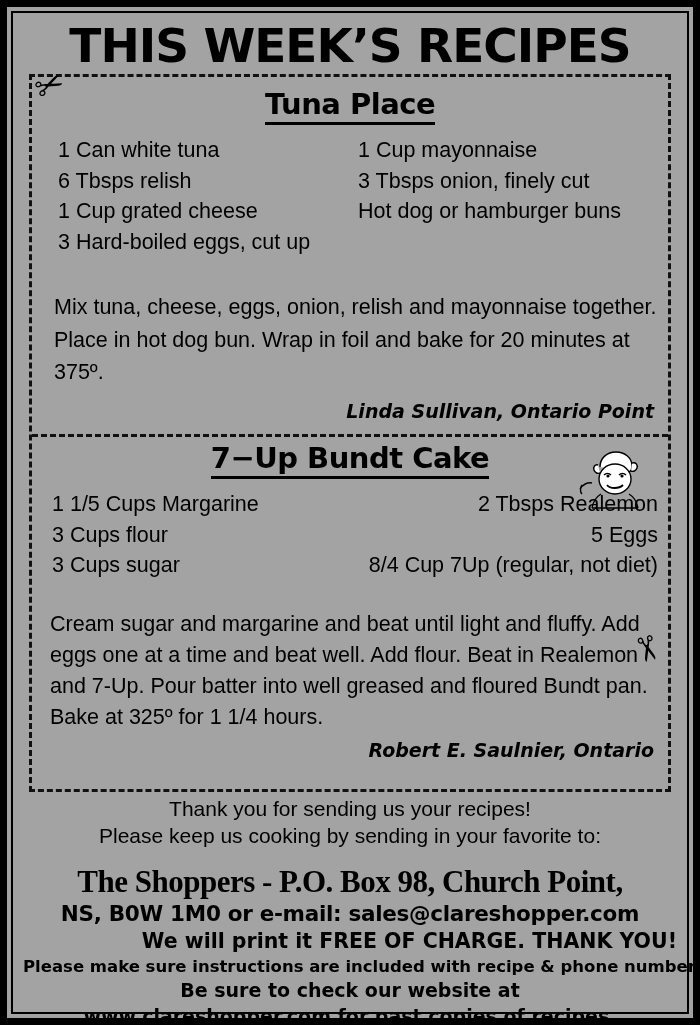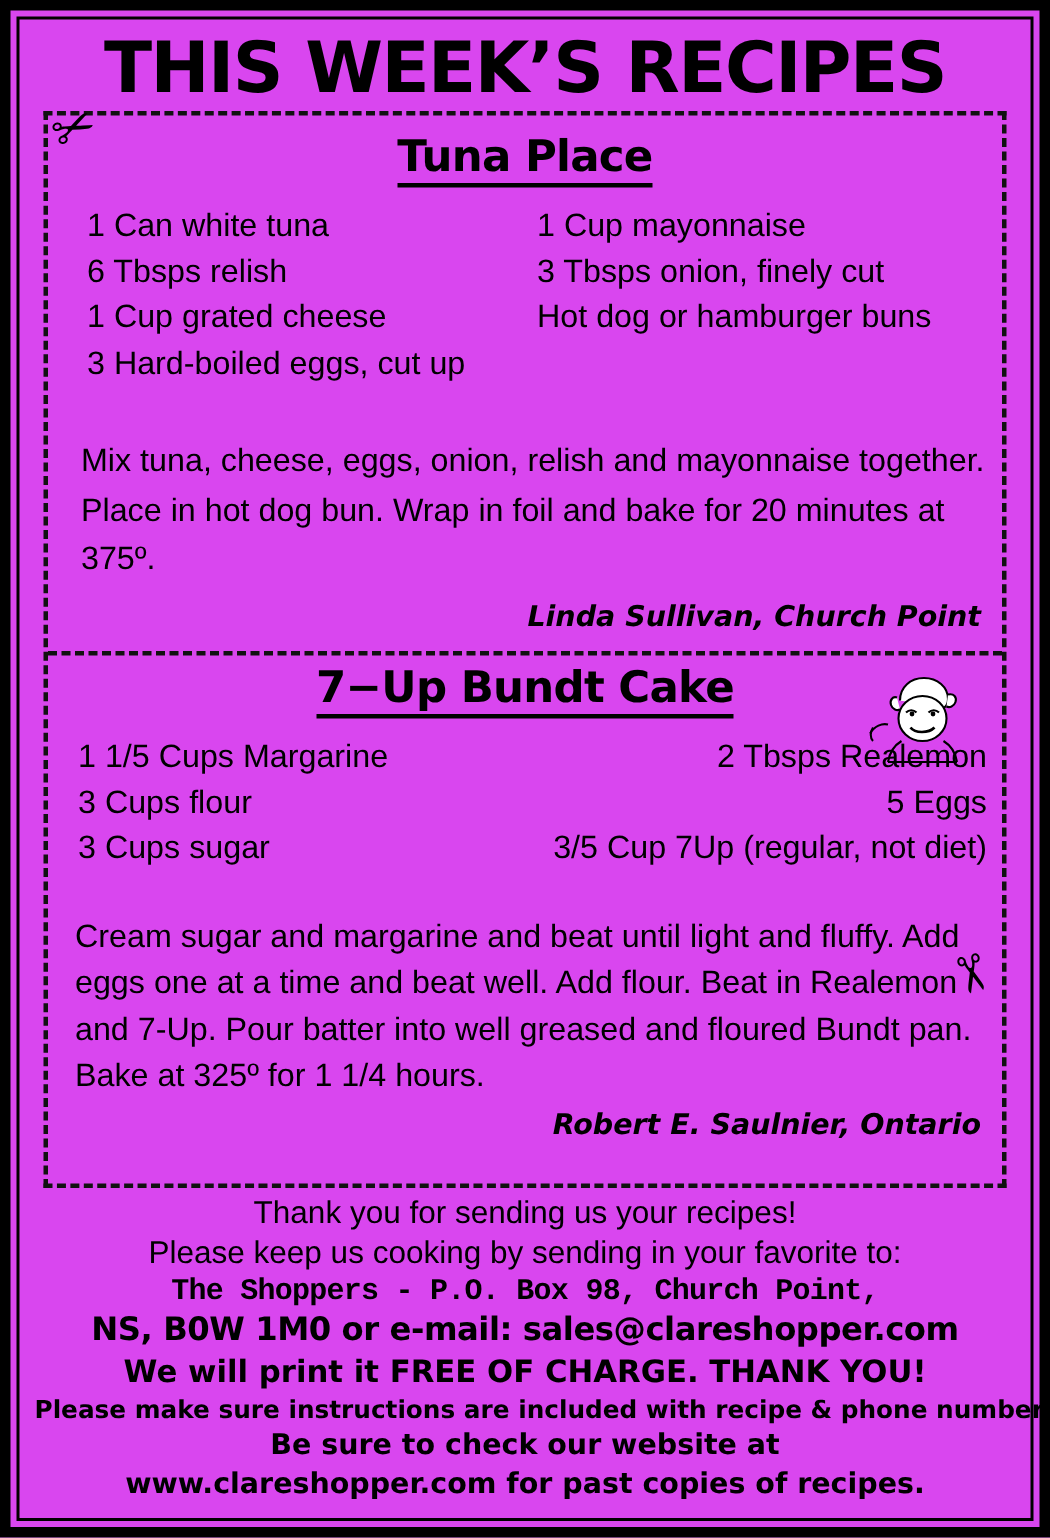--- a/index.html
+++ b/index.html
@@ -13,21 +13,21 @@
     font-family: "Liberation Sans", sans-serif;
     color: #000;
     overflow: hidden;
   }
   .page {
     position: relative;
     width: 700px;
     height: 1025px;
     box-sizing: border-box;
     border: 7px solid #000;
-    background: #d946ef;
+    background: #a3a3a3;
   }
   .inner {
     position: absolute;
     inset: 4px;
     border: 2px solid #000;
     box-sizing: border-box;
     padding: 6px 10px 4px 10px;
   }
 
   
@@ -137,40 +137,41 @@
   }
   .f-line1 {
     font-size: 21px;
     line-height: 1.25;
   }
   .f-line2 {
     font-size: 21px;
     line-height: 1.25;
   }
   .f-big {
-    font-family: Liberation Mono, monospace;
-    font-weight: bold;
-    font-size: 20px;
+    font-family: Liberation Serif, serif;
+    font-weight: bold;
+    font-size: 31px;
     letter-spacing: -0.5px;
-    margin-top: 1px;
+    margin-top: 15px;
     white-space: nowrap;
   }
   .f-mid {
     font-family: "DejaVu Sans", sans-serif;
     font-weight: bold;
     font-size: 21.5px;
     letter-spacing: -0.3px;
     margin-top: 1px;
     white-space: nowrap;
   }
   .f-print {
     font-family: "DejaVu Sans", sans-serif;
     font-weight: bold;
     font-size: 20.5px;
     margin-top: 3px;
+    text-align: right;
   }
   .f-small {
     font-family: "DejaVu Sans", sans-serif;
     font-weight: bold;
     font-size: 16.5px;
     margin-top: 4px;
     white-space: nowrap;
   }
   .f-website {
     font-family: "DejaVu Sans", sans-serif;
@@ -201,21 +202,21 @@
             <div class="ing-line">3 Hard-boiled eggs, cut up</div>
           </div>
           <div class="col col-right">
             <div class="ing-line">1 Cup mayonnaise</div>
             <div class="ing-line">3 Tbsps onion, finely cut</div>
             <div class="ing-line">Hot dog or hamburger buns</div>
           </div>
         </div>
 
         <div class="method">Mix tuna, cheese, eggs, onion, relish and mayonnaise together. Place in hot dog bun. Wrap in foil and bake for 20 minutes at 375º.</div>
-        <div class="credit">Linda Sullivan, Church Point</div>
+        <div class="credit">Linda Sullivan, Ontario Point</div>
       </div>
 
       <div class="divider"></div>
 
       <div class="recipe-2">
         <div class="chef">
           <svg viewBox="0 0 86 70" width="86" height="70" aria-hidden="true">
             <g fill="none" stroke="#000" stroke-width="1.4">
               <path d="M30 22c0-9 7-15 16-15s16 6 16 14c0 3-1 5-3 6" fill="#fff"></path>
               <path d="M28 20c-3-1-5 2-4 5 1 3 4 4 6 3" fill="#fff"></path>
@@ -239,21 +240,21 @@
 
         <div class="recipe2-ings">
           <div class="col r2-left">
             <div class="ing-line">1 1/5 Cups Margarine</div>
             <div class="ing-line">3 Cups flour</div>
             <div class="ing-line">3 Cups sugar</div>
           </div>
           <div class="col r2-right">
             <div class="ing-line">2 Tbsps Realemon</div>
             <div class="ing-line">5 Eggs</div>
-            <div class="ing-line">3/5 Cup 7Up (regular, not diet)</div>
+            <div class="ing-line">8/4 Cup 7Up (regular, not diet)</div>
           </div>
         </div>
 
         <div class="method method-2">Cream sugar and margarine and beat until light and fluffy. Add eggs one at a time and beat well. Add flour. Beat in Realemon and 7-Up. Pour batter into well greased and floured Bundt pan. Bake at 325º for 1 1/4 hours.</div>
         <div class="credit credit-2">Robert E. Saulnier, Ontario</div>
       </div>
     </div>
 
     <div class="scissors sc-top">✂</div>
     <div class="scissors sc-mid">✂</div>

